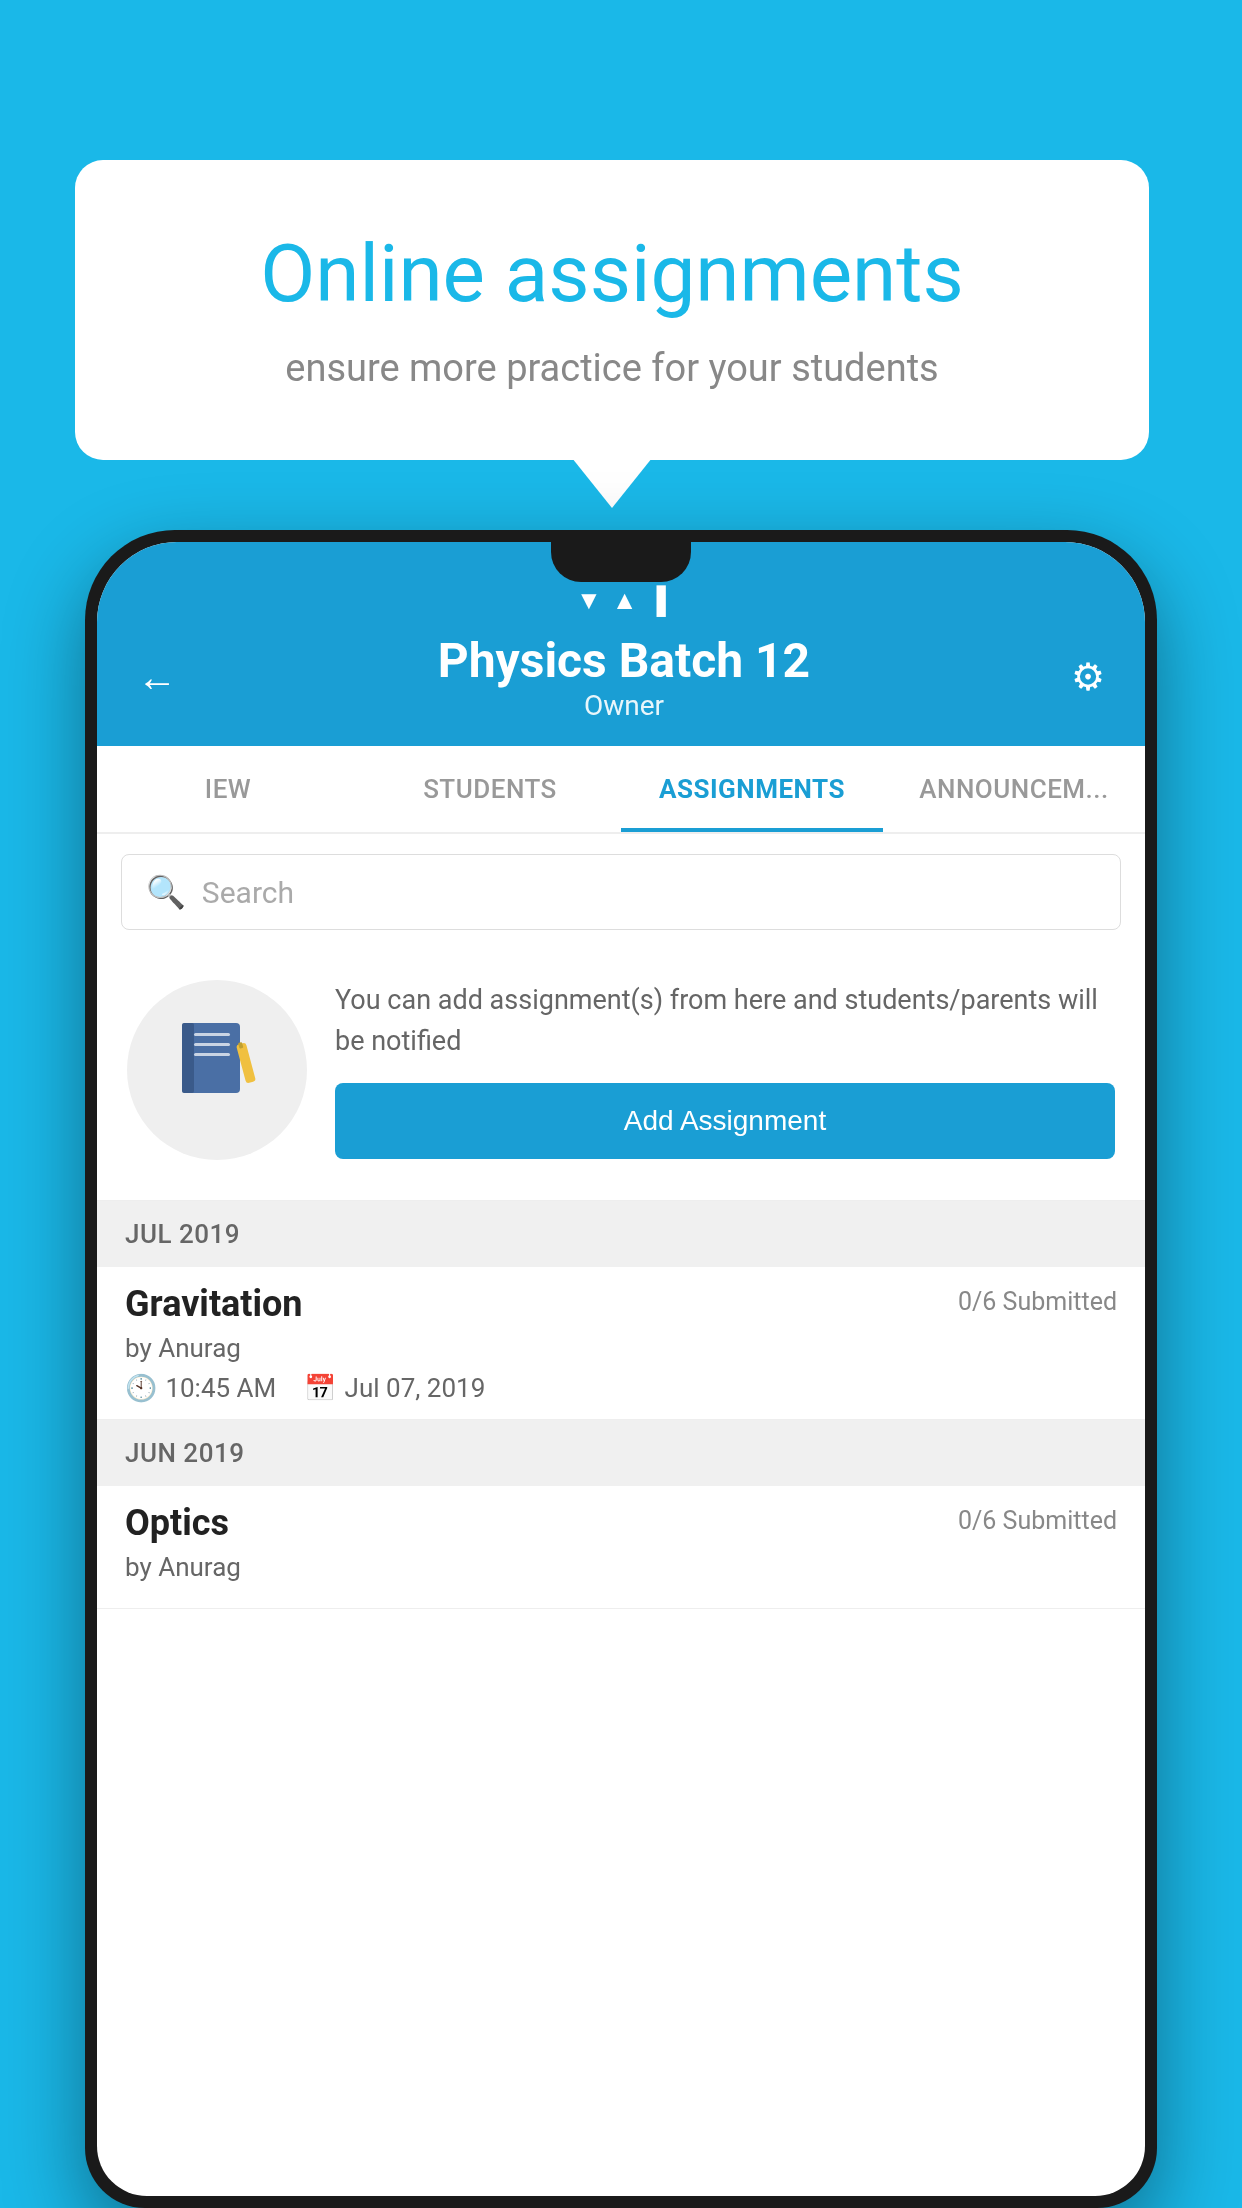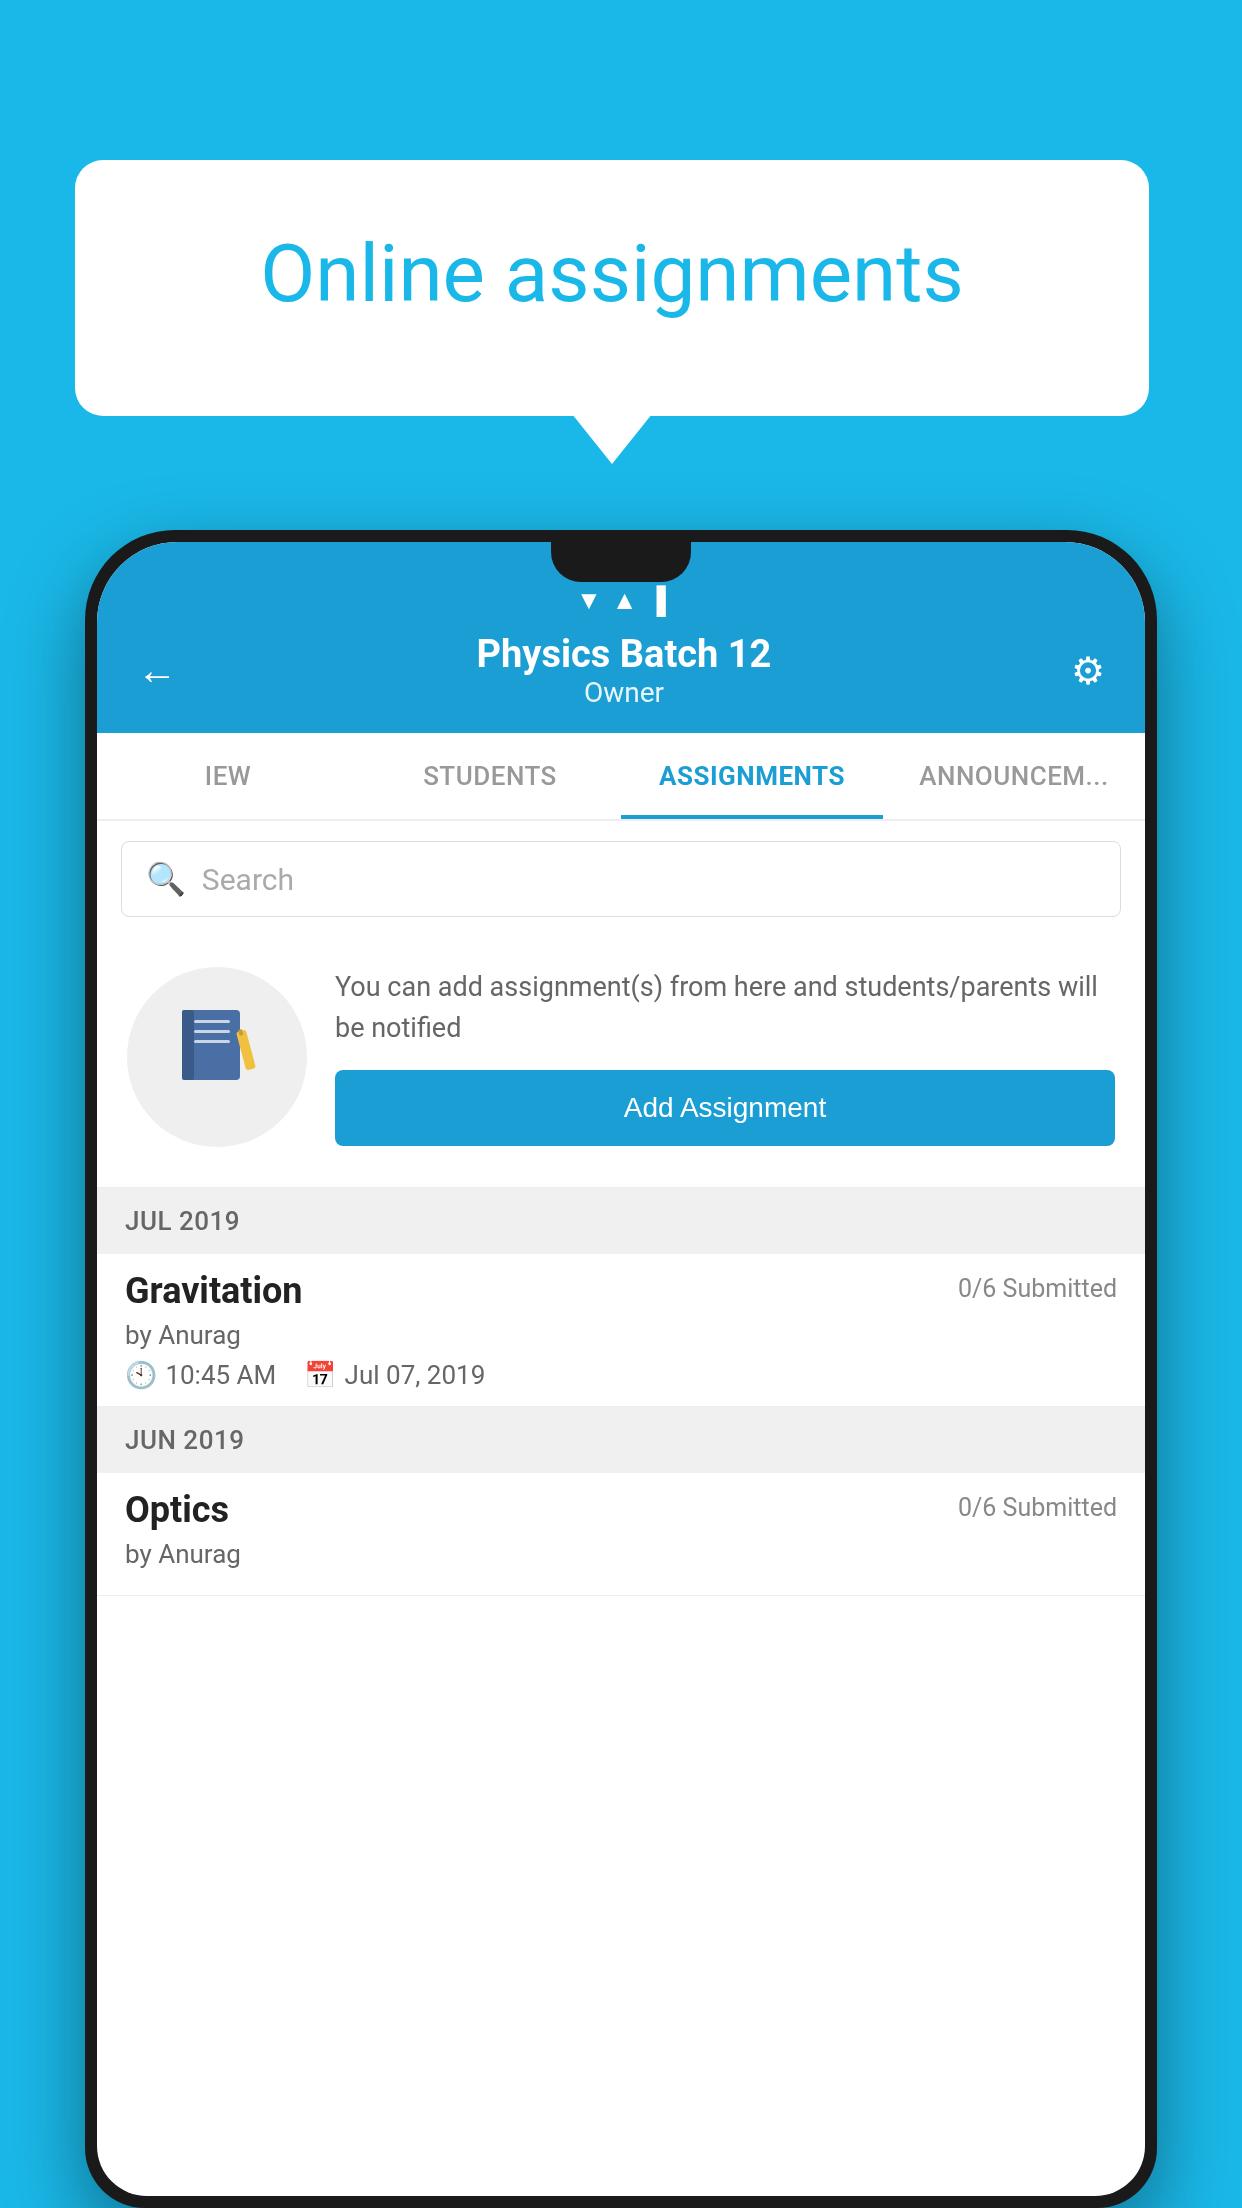--- a/index.html
+++ b/index.html
@@ -138,21 +138,21 @@
       cursor: pointer;
     }
 
     .header-center {
       text-align: center;
       flex: 1;
     }
 
     .header-title {
       color: white;
-      font-size: 38px;
+      font-size: 48px;
       font-weight: 700;
     }
 
     .header-subtitle {
       color: rgba(255,255,255,0.9);
       font-size: 28px;
     }
 
     .header-settings {
       color: white;
@@ -329,20 +329,21 @@
       color: #666;
     }
 
   </style>
 </head>
 <body>
 
 <div class="speech-bubble-container">
   <div class="speech-bubble">
     <div class="speech-bubble-title">Online assignments</div>
+    <div class="speech-bubble-subtitle">ensure more practice for your students</div>
   </div>
 </div>
 
 <div class="phone-frame">
   <div class="phone-inner">
 
     <div class="phone-notch"></div>
 
     <div class="status-bar">
       <span class="status-time">14:29</span>

